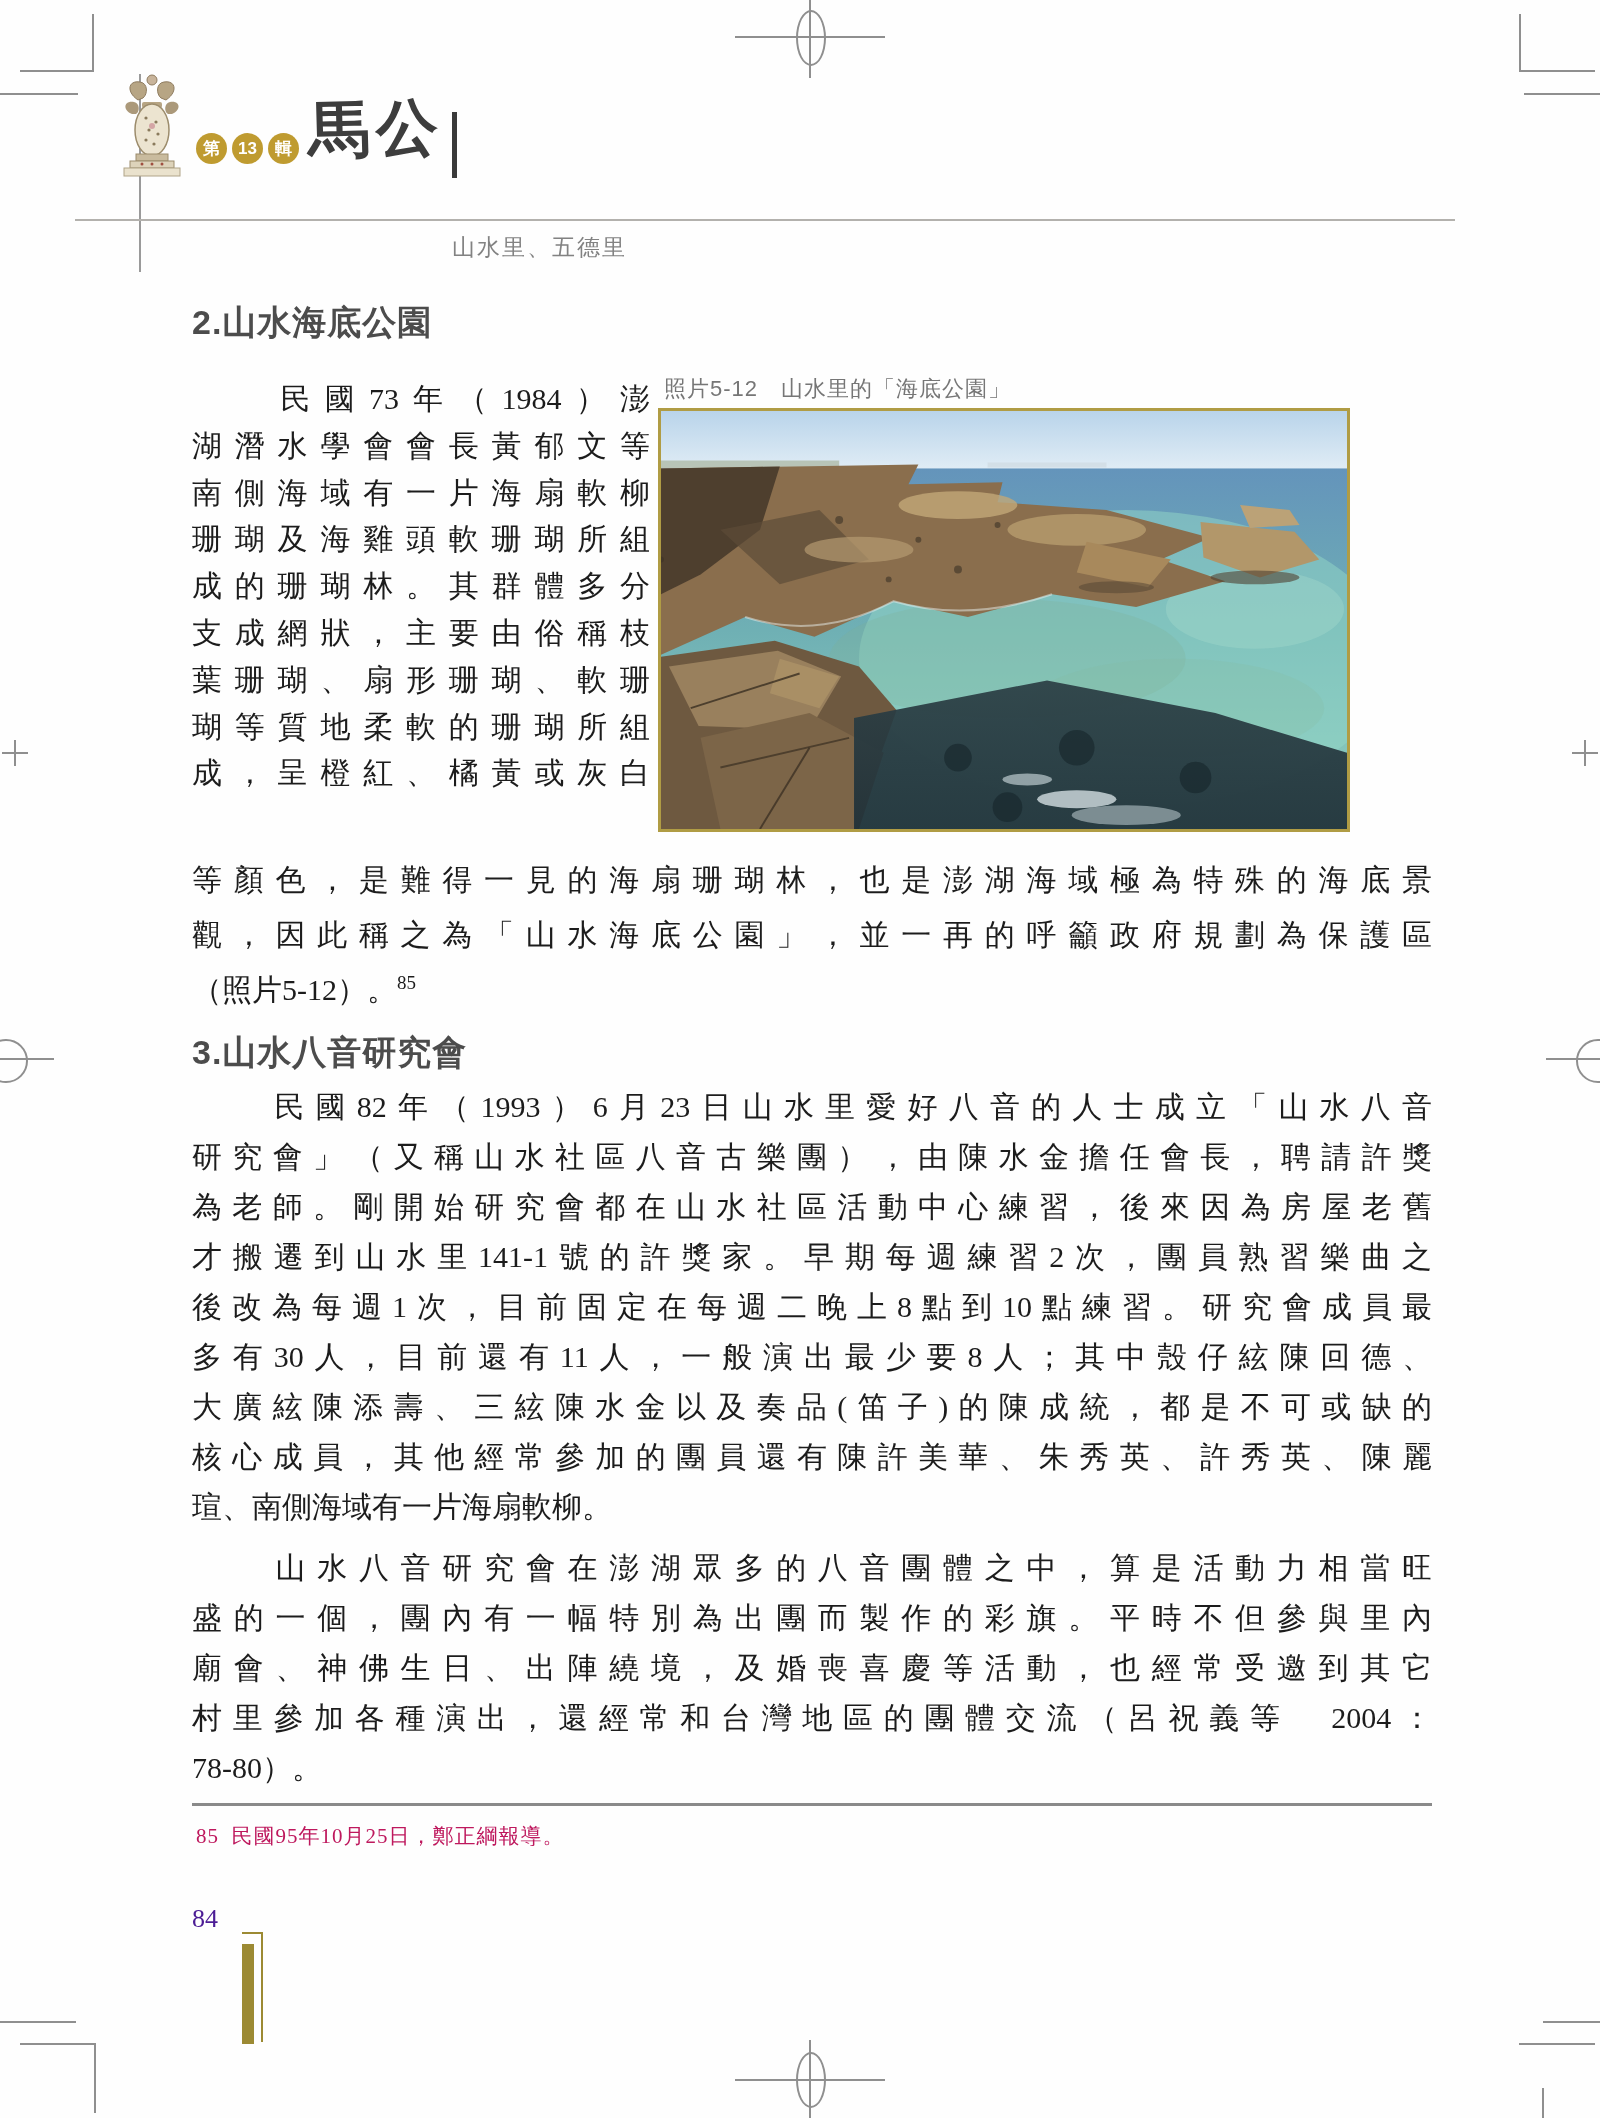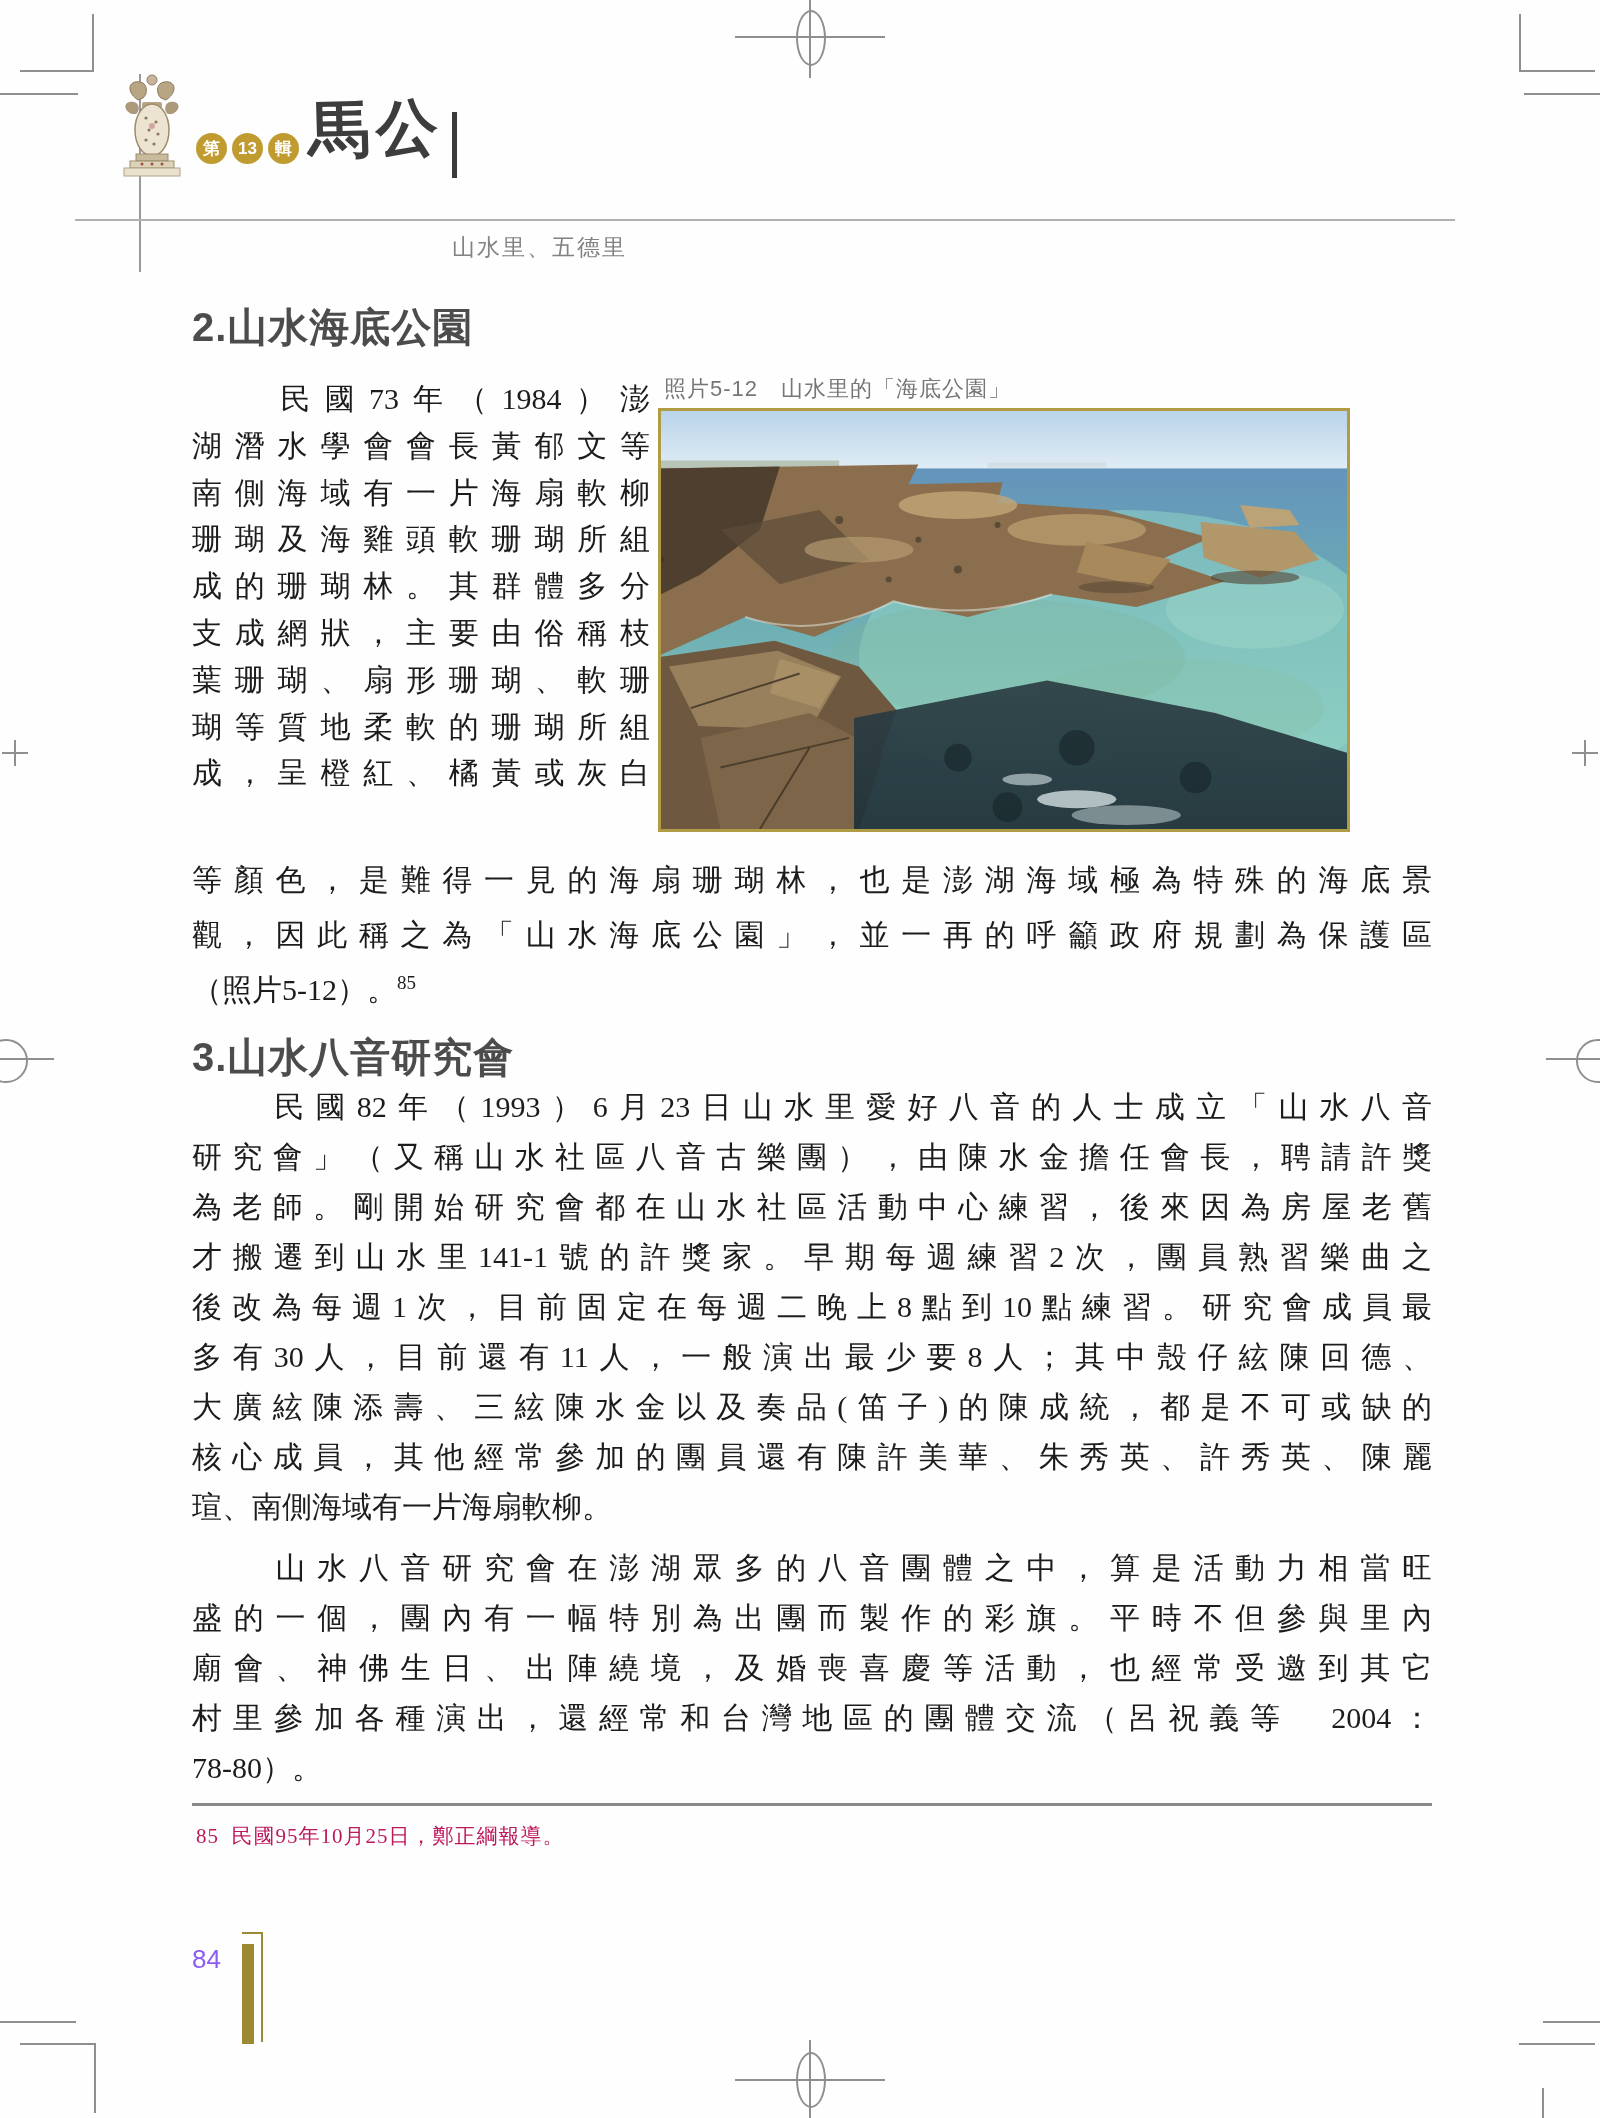--- a/index.html
+++ b/index.html
@@ -14,21 +14,21 @@
          font-family:"Liberation Sans","DejaVu Sans",sans-serif;font-weight:700;font-size:17px;
          display:flex;align-items:center;justify-content:center;}
   .callig{position:absolute;left:308px;top:98px;font-size:62px;font-weight:700;color:#3d3d3d;
           letter-spacing:6px;transform:rotate(-1.5deg);line-height:1;}
   .vbar{position:absolute;left:452px;top:112px;width:5px;height:66px;background:#3a3a3a;}
   .subtitle{position:absolute;left:452px;top:232px;font-family:"Liberation Sans","DejaVu Sans",sans-serif;
             font-size:23px;color:#828282;letter-spacing:2px;}
   .hrule{position:absolute;left:75px;top:219px;width:1380px;height:2px;background:#b3b1ad;}
   
   .sechead{position:absolute;left:192px;font-family:"Liberation Sans","DejaVu Sans",sans-serif;
-           font-size:40px;font-weight:700;color:#4c4c4c;letter-spacing:1px;}
+           font-size:34px;font-weight:700;color:#4c4c4c;letter-spacing:1px;}
   
   .jl{text-align:justify;text-align-last:justify;overflow:hidden;}
   .jlast{text-align-last:left;}
   .colblock{position:absolute;left:192px;top:376px;width:458px;}
   .col-line{width:458px;height:46.8px;line-height:46.8px;font-size:30px;}
   .fullblock2{position:absolute;left:192px;top:852px;width:1240px;}
   .full-line2{width:1240px;height:55px;line-height:55px;font-size:30px;}
   .p1block{position:absolute;left:192px;top:1082px;width:1240px;}
   .p2block{position:absolute;left:192px;top:1543px;width:1240px;}
   .full-line3{width:1240px;height:50px;line-height:50px;font-size:30px;}
@@ -36,22 +36,22 @@
   
   .caption{position:absolute;left:664px;top:374px;font-family:"Liberation Sans","DejaVu Sans",sans-serif;
            font-size:22px;color:#767676;letter-spacing:1px;}
   .photo{position:absolute;left:658px;top:408px;width:686px;height:418px;border:3px solid #b09c44;
          background:#fff;}
   .photo svg{display:block;width:100%;height:100%;}
   
   .fnrule{position:absolute;left:192px;top:1803px;width:1240px;height:3px;background:#8a8a8a;}
   .footnote{position:absolute;left:196px;top:1822px;font-size:21px;color:#be185d;letter-spacing:1px;}
   
-  .pagenum{position:absolute;left:192px;top:1944px;font-family:Liberation Sans, sans-serif;
-           font-size:26px;color:#8b5cf6;}
+  .pagenum{position:absolute;left:192px;top:1904px;font-family:Liberation Serif, serif;
+           font-size:26px;color:#4c1d95;}
   .goldbar{position:absolute;left:242px;top:1944px;width:12px;height:100px;background:#9c8a33;}
   .goldline-v{position:absolute;left:261px;top:1932px;width:2px;height:110px;background:#9c8a33;}
   .goldline-h{position:absolute;left:242px;top:1932px;width:21px;height:2px;background:#9c8a33;}
   .leftline{position:absolute;left:139px;top:74px;width:2px;height:198px;background:#9a9a9a;}
 </style>
 </head>
 <body>
 
 <div class="page">
 

